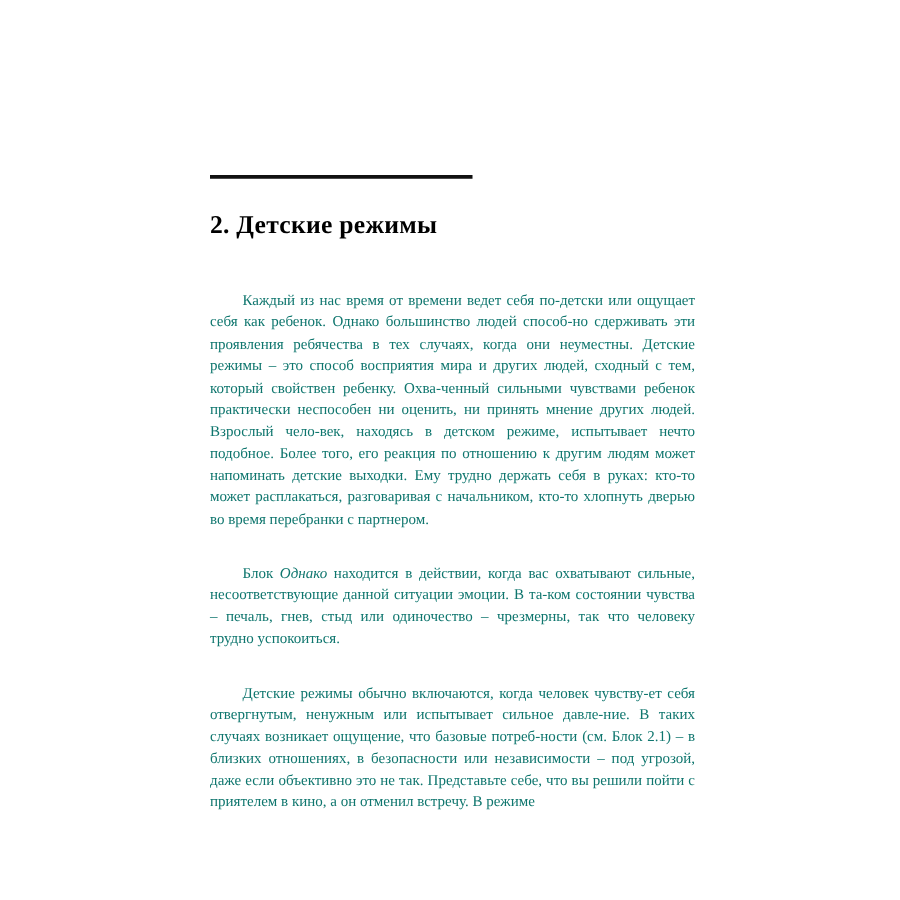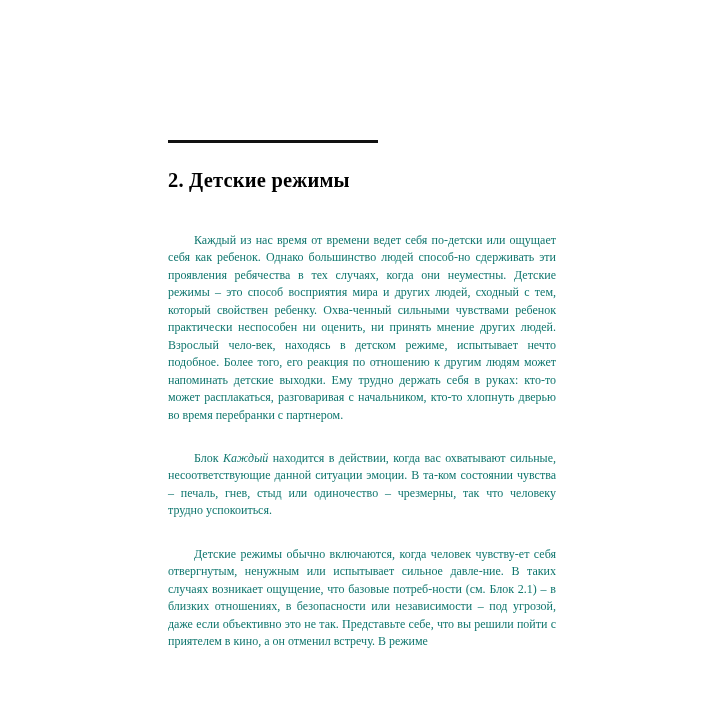--- a/index.html
+++ b/index.html
@@ -68,21 +68,21 @@
 
     <div class="rule"></div>
 
     <h1 class="chapter-title">2. Детские режимы</h1>
 
     <p class="body-block first">
       <span class="indent"></span><span>Каждый из нас время от времени ведет себя по-детски или ощущает себя как ребенок. Однако большинство людей способ-но сдерживать эти проявления ребячества в тех случаях, когда они неуместны. Детские режимы – это способ восприятия мира и других людей, сходный с тем, который свойствен ребенку. Охва-ченный сильными чувствами ребенок практически неспособен ни оценить, ни принять мнение других людей. Взрослый чело-век, находясь в детском режиме, испытывает нечто подобное. Более того, его реакция по отношению к другим людям может напоминать детские выходки. Ему трудно держать себя в руках: кто-то может расплакаться, разговаривая с начальником, кто-то хлопнуть дверью во время перебранки с партнером.</span>
     </p>
 
     <p class="body-block">
-      <span class="indent"></span><span>Блок </span><em>Каждый</em><span> находится в действии, когда вас охватывают сильные, несоответствующие данной ситуации эмоции. В та-ком состоянии чувства – печаль, гнев, стыд или одиночество – чрезмерны, так что человеку трудно успокоиться.</span>
+      <span class="indent"></span><span>Блок </span><em>Однако</em><span> находится в действии, когда вас охватывают сильные, несоответствующие данной ситуации эмоции. В та-ком состоянии чувства – печаль, гнев, стыд или одиночество – чрезмерны, так что человеку трудно успокоиться.</span>
     </p>
 
     <p class="body-block">
       <span class="indent"></span><span>Детские режимы обычно включаются, когда человек чувству-ет себя отвергнутым, ненужным или испытывает сильное давле-ние. В таких случаях возникает ощущение, что базовые потреб-ности (см. Блок 2.1) – в близких отношениях, в безопасности или независимости – под угрозой, даже если объективно это не так. Представьте себе, что вы решили пойти с приятелем в кино, а он отменил встречу. В режиме </span>
     </p>
 
   </div>
 </div>
 
 </body></html>

